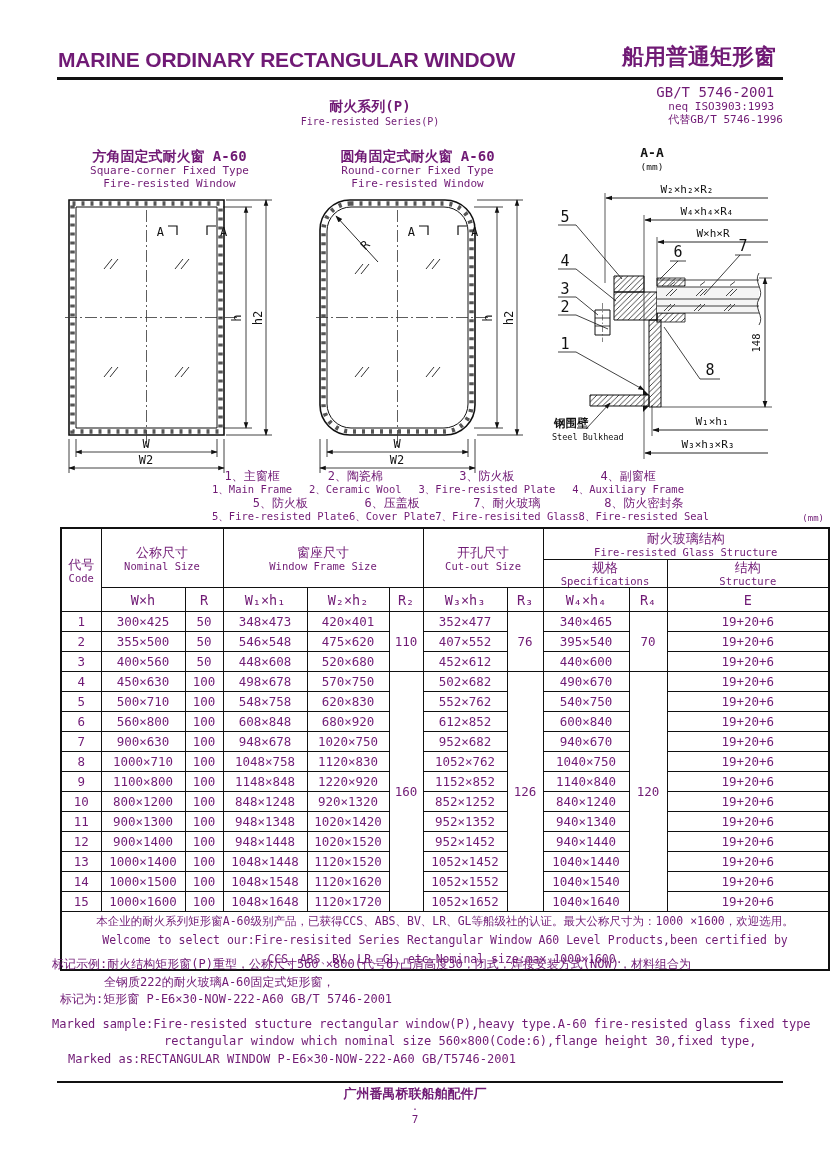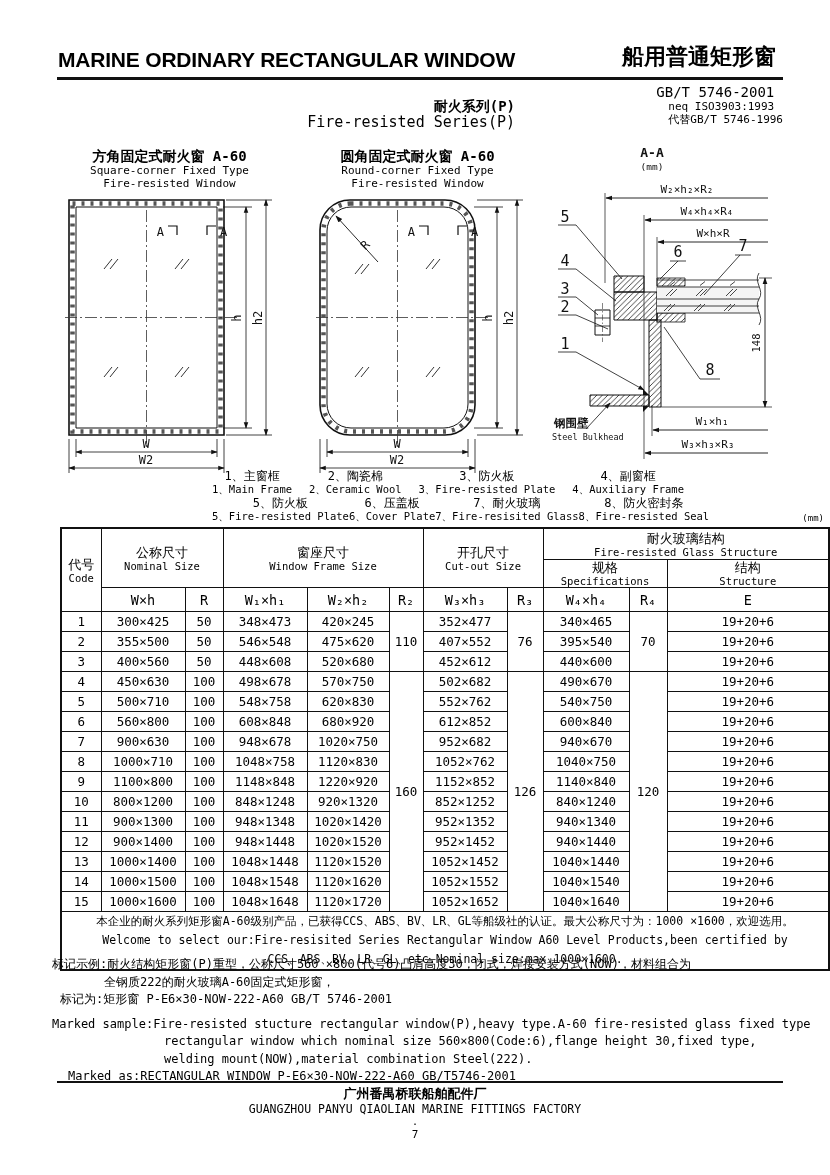--- a/index.html
+++ b/index.html
@@ -1,30 +1,30 @@
 <!DOCTYPE html>
 <html><head>
 <meta charset="utf-8">
 <style>
   html,body{margin:0;padding:0;background:#e8e8e8;}
   .page{position:relative;width:830px;height:1175px;background:#fff;margin:0 auto;
-        font-family:"DejaVu Sans Mono","DejaVu Sans",sans-serif;color:#000000;overflow:hidden;}
+        font-family:"DejaVu Sans Mono","DejaVu Sans",sans-serif;color:#701a75;overflow:hidden;}
   
   .title-row{position:absolute;top:42px;left:58px;width:718px;display:flex;
              justify-content:space-between;align-items:flex-end;}
   .title-en{font-family:"Liberation Sans",sans-serif;font-weight:bold;font-size:21px;
             letter-spacing:-0.2px;margin:0;}
   .title-zh{font-family:"DejaVu Sans",sans-serif;font-weight:bold;font-size:22px;}
   .title-rule{position:absolute;top:77px;left:57px;width:726px;height:3px;background:#111;}
   .standards{position:absolute;top:84px;right:47px;text-align:left;}
   .std1{font-size:14px;line-height:16px;}
   .std2,.std3{font-size:11px;line-height:13px;margin-left:12px;}
-  .series{position:absolute;top:98px;left:225px;width:290px;text-align:right;}
+  .series{position:absolute;top:98px;left:225px;width:290px;text-align:center;}
   .series-zh{font-size:14px;font-weight:bold;line-height:17px;}
-  .series-en{font-size:15px;line-height:14px;}
+  .series-en{font-size:10px;line-height:14px;}
   
   .dg-title{position:absolute;top:148px;text-align:center;}
   .dg-title .zh{font-size:14px;font-weight:bold;line-height:16px;}
   .dg-title .en{font-size:11px;line-height:13px;}
   .dgt-sq{left:62px;width:215px;}
   .dgt-rd{left:310px;width:215px;}
   .svg-sq{position:absolute;left:65px;top:196px;}
   .svg-rd{position:absolute;left:316px;top:196px;}
   .svg-sec{position:absolute;left:552px;top:143px;}
   svg line,svg path,svg rect,svg polyline,svg polygon{vector-effect:non-scaling-stroke;}
@@ -424,21 +424,21 @@
       <th>R₃</th>
       <th>W₄×h₄</th>
       <th>R₄</th>
       <th>E</th>
     </tr>
     <tr class="drow">
       <td>1</td>
           <td>300×425</td>
           <td>50</td>
           <td>348×473</td>
-          <td>420×245</td>
+          <td>420×401</td>
           <td rowspan="3">110</td>
           <td>352×477</td>
           <td rowspan="3">76</td>
           <td>340×465</td>
           <td rowspan="3">70</td>
           <td>19+20+6</td>
     </tr>
     <tr class="drow">
       <td>2</td>
           <td>355×500</td>
@@ -592,25 +592,23 @@
   </tbody>
     </table>
 
   <div class="marking">
     <div>标记示例:耐火结构矩形窗(P)重型，公称尺寸560 ×800(代号6)凸肩高度30，闭式，焊接安装方式(NOW)，材料组合为</div>
     <div class="ind-a">全钢质222的耐火玻璃A-60固定式矩形窗，</div>
     <div class="ind-b">标记为:矩形窗  P-E6×30-NOW-222-A60  GB/T 5746-2001</div>
     <div class="gap"></div>
     <div>Marked sample:Fire-resisted stucture rectangular window(P),heavy type.A-60 fire-resisted glass fixed type</div>
     <div class="ind-c">rectangular window which nominal size 560×800(Code:6),flange height 30,fixed type,</div>
-    <div class="ind-c">welding mount(NOW),material combination Steel(222).</div>
     <div class="ind-d">Marked as:RECTANGULAR WINDOW  P-E6×30-NOW-222-A60  GB/T5746-2001</div>
   </div>
 
   <div class="footer-rule"></div>
   <div class="footer">
     <div class="factory-zh">广州番禺桥联船舶配件厂</div>
-    <div class="factory-en">GUANGZHOU PANYU QIAOLIAN MARINE FITTINGS FACTORY</div>
     <div class="page-dot">·</div>
     <div class="page-num">7</div>
   </div>
 
 </div>
 
 </body></html>

